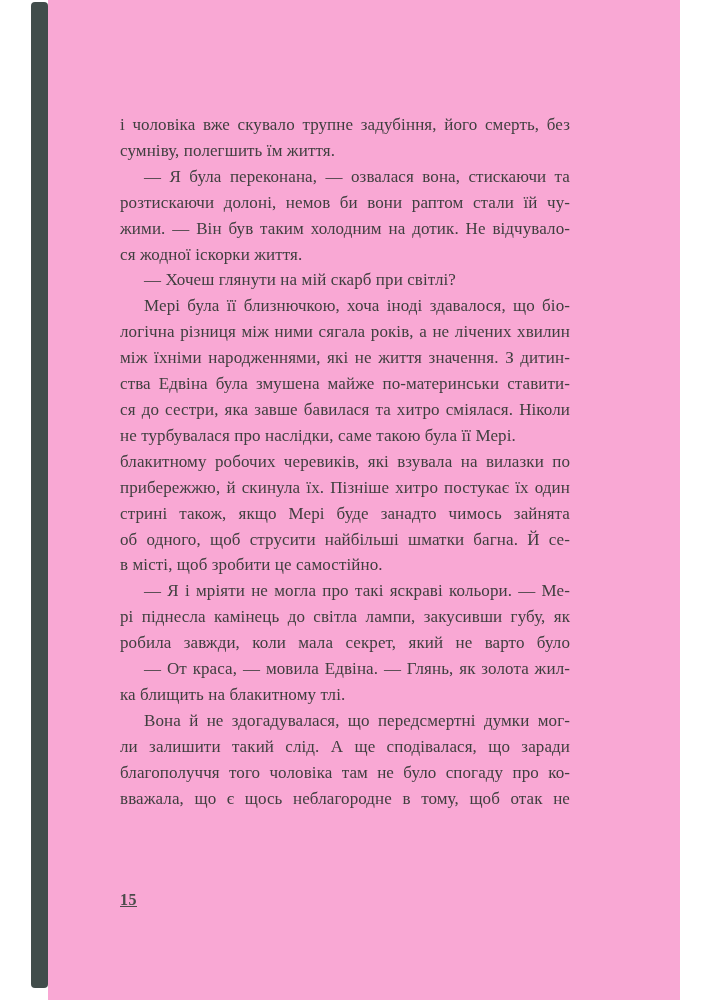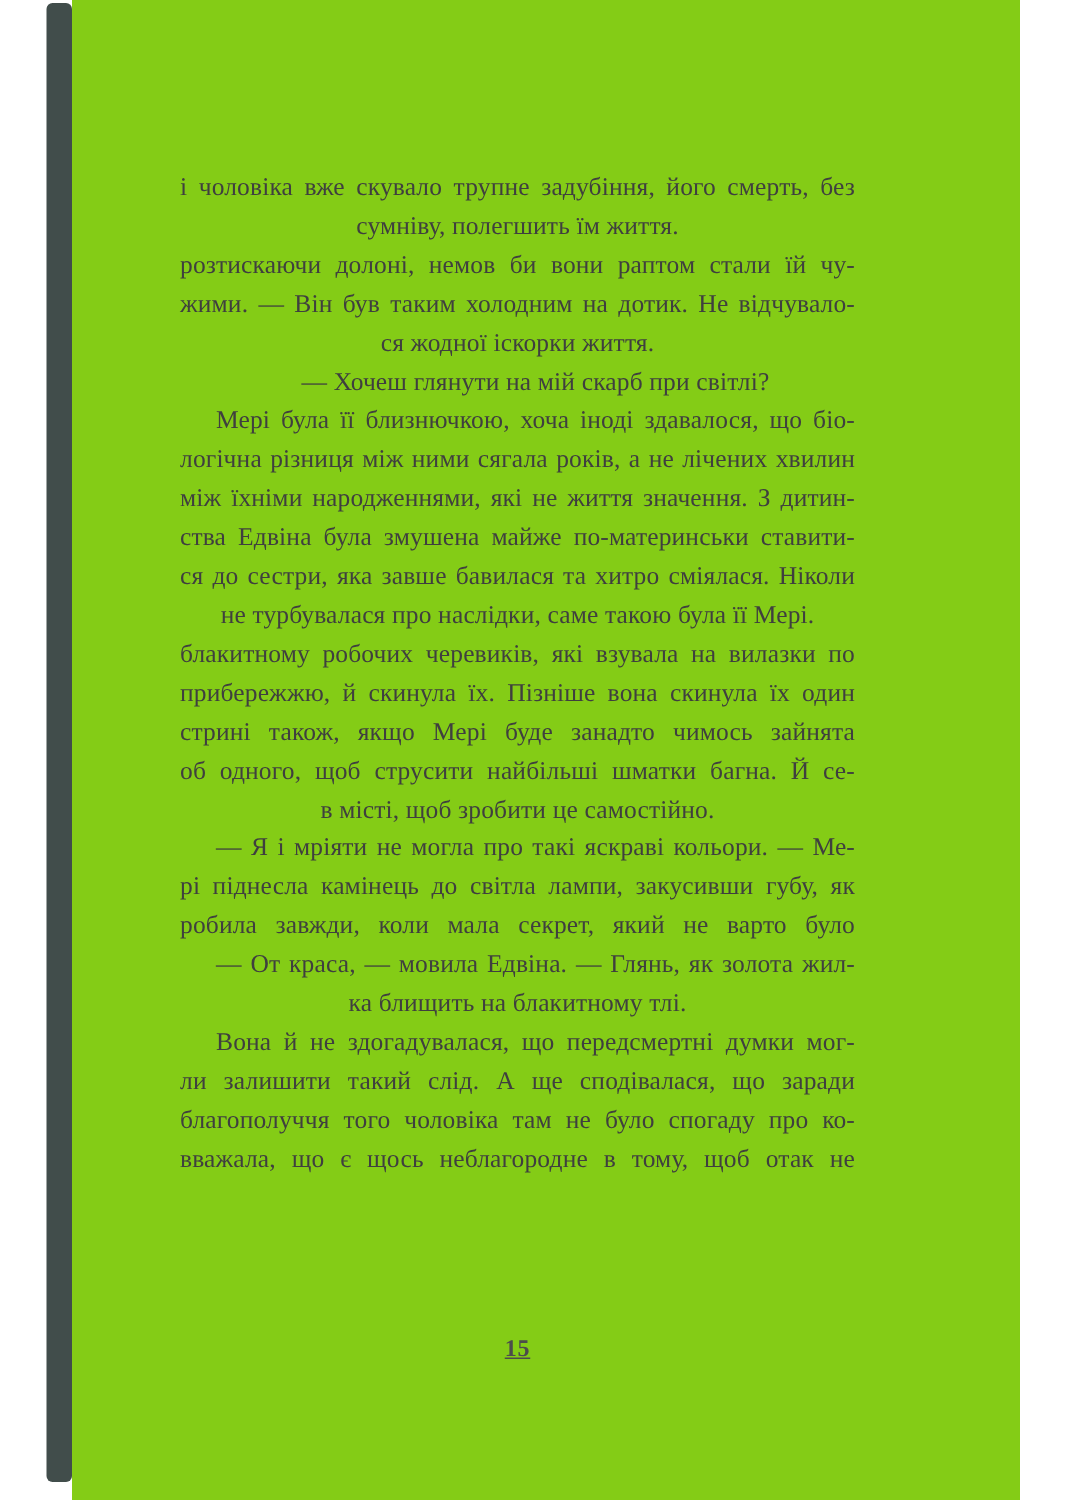--- a/index.html
+++ b/index.html
@@ -28,88 +28,89 @@
     border-radius: 4px;
     background: #414d4b;
   }
   
   .page {
     position: absolute;
     left: 48px;
     top: 0;
     width: 632px;
     height: 1000px;
-    background: #84cc16;
+    background: #f9a8d4;
   }
   .text-column {
     position: absolute;
     left: 72px;
     top: 112px;
     width: 450px;
     color: #3f3f3f;
     font-size: 17px;
     line-height: 25.9px;
     letter-spacing: 0.1px;
   }
   .para { margin: 0; padding: 0; }
   .line {
-    text-align: center;
+    text-align: left;
     min-height: 25.9px;
   }
   .line.j {
     text-align: justify;
     text-align-last: justify;
     -moz-text-align-last: justify;
   }
   .line.ind {
     text-indent: 24px;
   }
   .page-number {
     position: absolute;
     left: 72px;
     top: 891px;
     width: 450px;
-    text-align: center;
+    text-align: left;
     font-size: 16px;
     font-weight: bold;
     color: #4c4c4c;
     letter-spacing: 0.5px;
     text-decoration: underline;
   }
 </style>
 </head>
 <body>
 
 <div class="reader">
   <div class="left-scrollbar"></div>
   <div class="page">
     <div class="text-column">
         <div class="para">
           <div class="line j">і чоловіка вже скувало трупне задубіння, його смерть, без</div>
           <div class="line">сумніву, полегшить їм життя.</div>
         </div>
         <div class="para">
+          <div class="line j ind">— Я була переконана, — озвалася вона, стискаючи та</div>
           <div class="line j">розтискаючи долоні, немов би вони раптом стали їй чу-</div>
           <div class="line j">жими. — Він був таким холодним на дотик. Не відчувало-</div>
           <div class="line">ся жодної іскорки життя.</div>
         </div>
         <div class="para">
           <div class="line ind">— Хочеш глянути на мій скарб при світлі?</div>
         </div>
         <div class="para">
           <div class="line j ind">Мері була її близнючкою, хоча іноді здавалося, що біо-</div>
           <div class="line j">логічна різниця між ними сягала років, а не лічених хвилин</div>
           <div class="line j">між їхніми народженнями, які не життя значення. З дитин-</div>
           <div class="line j">ства Едвіна була змушена майже по-материнськи ставити-</div>
           <div class="line j">ся до сестри, яка завше бавилася та хитро сміялася. Ніколи</div>
           <div class="line">не турбувалася про наслідки, саме такою була її Мері.</div>
         </div>
         <div class="para">
           <div class="line j">блакитному робочих черевиків, які взувала на вилазки по</div>
-          <div class="line j">прибережжю, й скинула їх. Пізніше вона скинула їх один</div>
+          <div class="line j">прибережжю, й скинула їх. Пізніше хитро постукає їх один</div>
           <div class="line j">стрині також, якщо Мері буде занадто чимось зайнята</div>
           <div class="line j">об одного, щоб струсити найбільші шматки багна. Й се-</div>
           <div class="line">в місті, щоб зробити це самостійно.</div>
         </div>
         <div class="para">
           <div class="line j ind">— Я і мріяти не могла про такі яскраві кольори. — Ме-</div>
           <div class="line j">рі піднесла камінець до світла лампи, закусивши губу, як</div>
           <div class="line j">робила завжди, коли мала секрет, який не варто було</div>
         </div>
         <div class="para">

